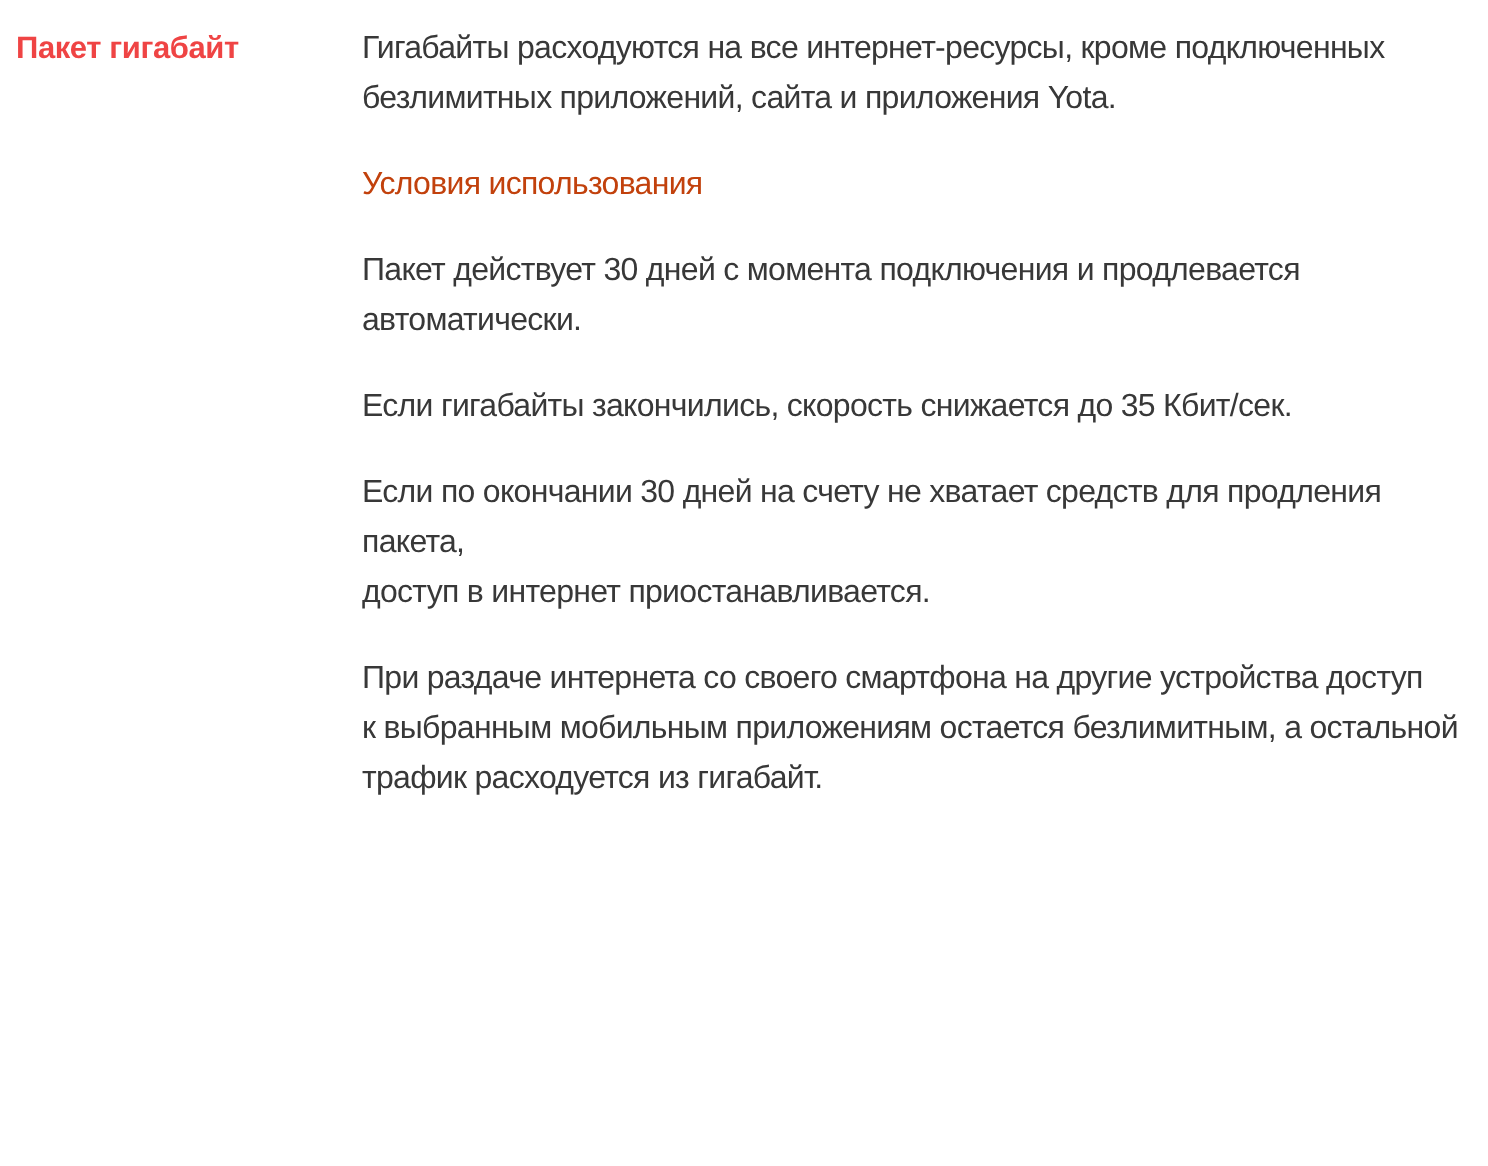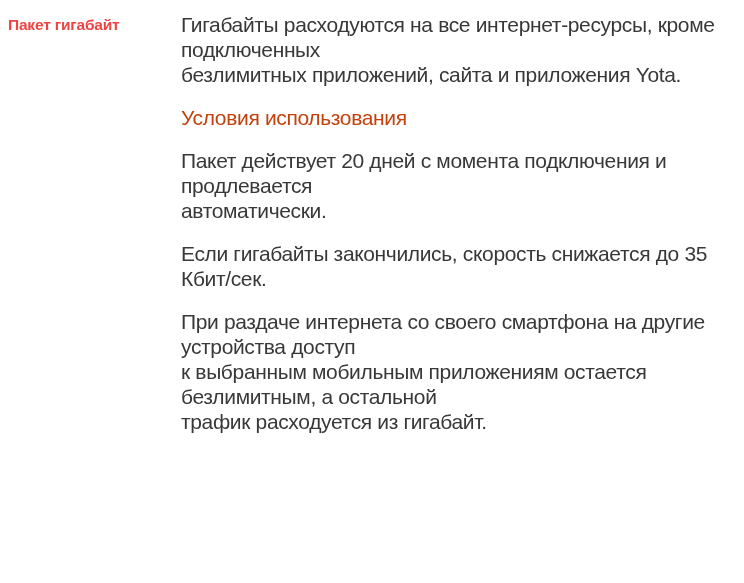--- a/index.html
+++ b/index.html
@@ -31,41 +31,43 @@
     line-height: 25px;
     letter-spacing: -0.2px;
     color: #ef4444;
   }
   .content-col {
     flex: 1 1 auto;
     min-width: 0;
   }
   .content-col p {
     margin: 0 0 18px 0;
-    font-size: 21px;
+    font-size: 16px;
     font-weight: 400;
     line-height: 25px;
     letter-spacing: -0.35px;
     white-space: pre-line; 
   }
   .content-col p.muted {
     color: #c2410c;
   }
 </style>
 </head>
 <body>
 
 <div class="section-row">
   <div class="label-col">
     <h3 class="section-title">Пакет гигабайт</h3>
   </div>
   <div class="content-col">
     <p>Гигабайты расходуются на все интернет-ресурсы, кроме подключенных
 безлимитных приложений, сайта и приложения Yota.</p>
     <p class="muted">Условия использования</p>
-    <p>Пакет действует 20 дней с момента подключения и продлевается
+    <p>Пакет действует 30 дней с момента подключения и продлевается
 автоматически.</p>
     <p>Если гигабайты закончились, скорость снижается до 35 Кбит/сек.</p>
+    <p>Если по окончании 30 дней на счету не хватает средств для продления пакета,
+доступ в интернет приостанавливается.</p>
     <p>При раздаче интернета со своего смартфона на другие устройства доступ
 к выбранным мобильным приложениям остается безлимитным, а остальной
 трафик расходуется из гигабайт.</p>
   </div>
 </div>
 
 </body></html>

